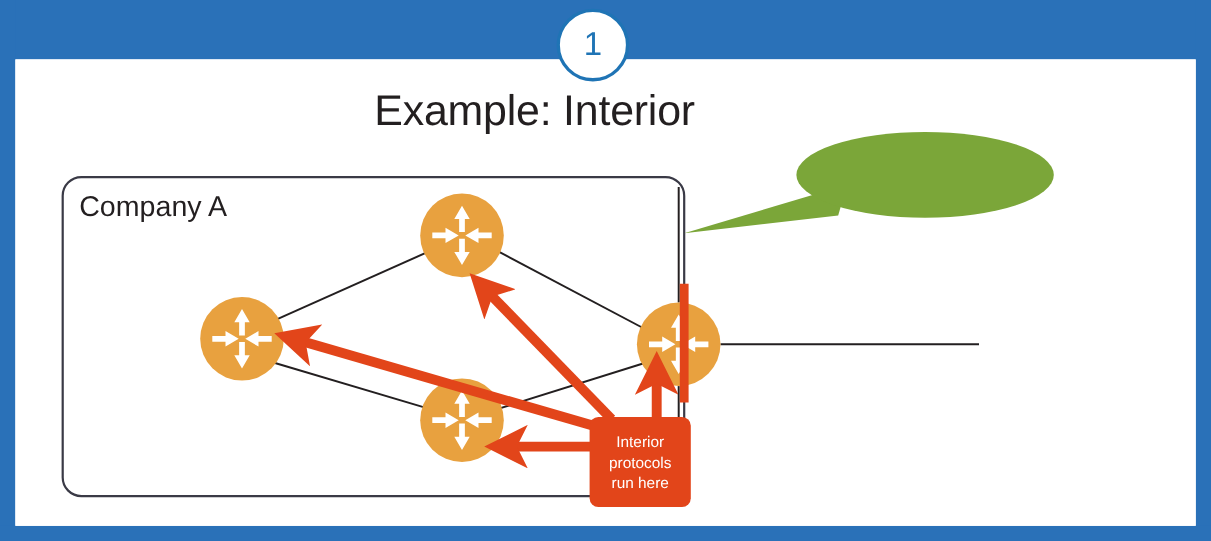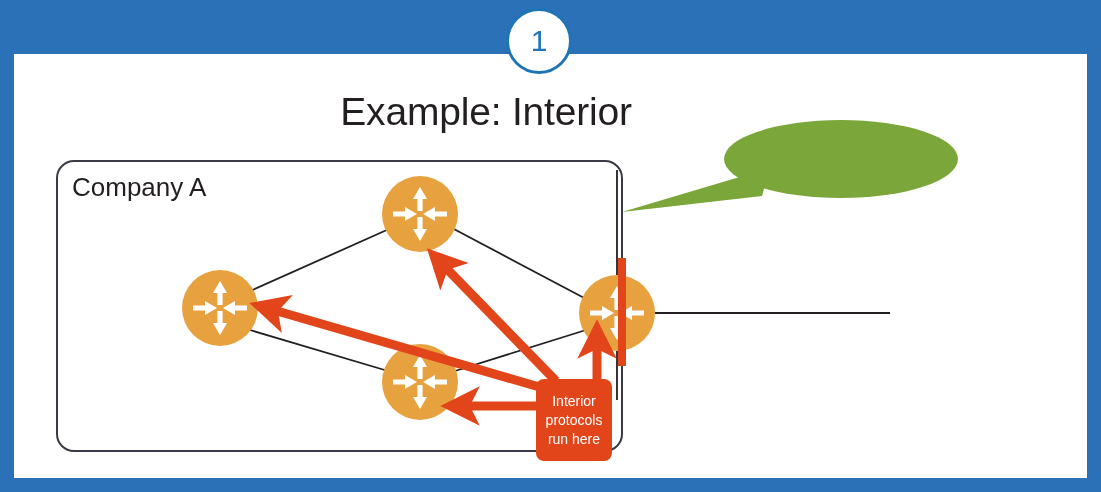--- a/index.html
+++ b/index.html
@@ -51,21 +51,21 @@
     font-size: 30px;
     color: #1f74b5;
     font-weight: 400;
     z-index: 30;
   }
 
   
   #title {
     position: absolute;
     left: 0;
-    top: 90px;
+    top: 80px;
     width: 972px;
     text-align: center;
     font-size: 39px;
     color: #231f20;
     letter-spacing: -0.2px;
     z-index: 5;
   }
 
   
   #company-box {
@@ -114,21 +114,21 @@
     font-size: 19px;
     color: #f2f5ea;
     z-index: 8;
   }
 
   
   #red-note {
     position: absolute;
     left: 536px;
     top: 379px;
-    width: 76px;
+    width: 92px;
     height: 82px;
     background: #e2451a;
     border-radius: 8px;
     z-index: 12;
     display: flex;
     flex-direction: column;
     align-items: center;
     justify-content: center;
     box-sizing: border-box;
     padding: 2px 4px;

